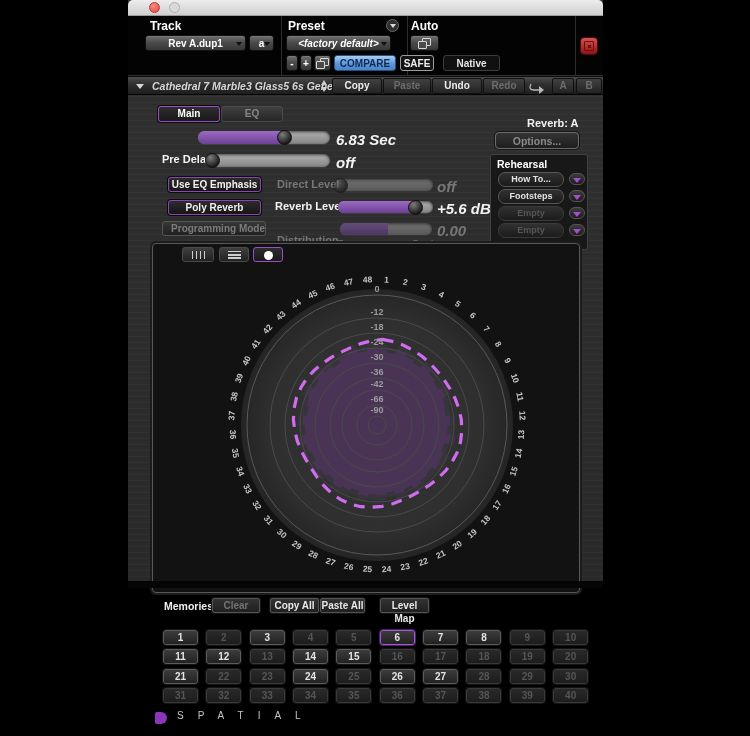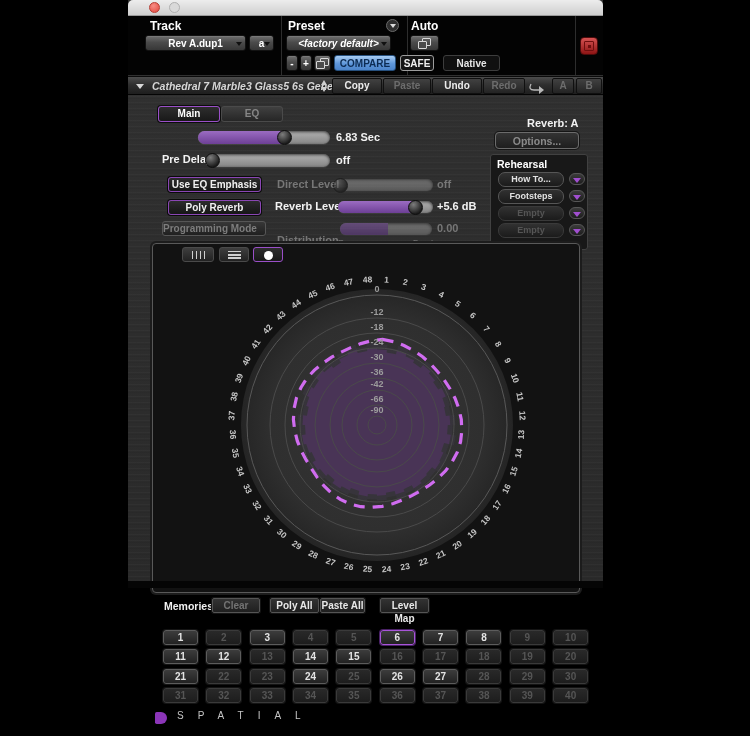--- a/index.html
+++ b/index.html
@@ -48,33 +48,33 @@
   .pb-btn.dim{color:#6d6d6d;}
   .spinner{top:2px;width:9px;height:14px;}
   .spinner::before{content:"";position:absolute;left:1px;top:1px;width:0;height:0;border-left:3.5px solid transparent;border-right:3.5px solid transparent;border-bottom:5px solid #cfcfcf;}
   .spinner::after{content:"";position:absolute;left:1px;bottom:1px;width:0;height:0;border-left:3.5px solid transparent;border-right:3.5px solid transparent;border-top:5px solid #cfcfcf;}
   
   .tab{height:14px;border-radius:3px;font-size:10px;font-weight:bold;text-align:center;line-height:14px;box-sizing:content-box;}
   .tab.main{border:1px solid #9a4fc8;background:linear-gradient(#2e2e2e,#191919);color:#fff;box-shadow:0 0 0 1px #0c0c0c;}
   .tab.eq{border:1px solid #4a4a4a;background:linear-gradient(#404040,#262626);color:#868686;text-align:center;}
   .lbl{color:#f2f2f2;font-weight:bold;font-size:11px;white-space:nowrap;}
   .lbl.dim{color:#777;}
-  .val{color:#f2f2f2;font-weight:bold;font-size:11px;white-space:nowrap;}
+  .val{color:#f2f2f2;font-weight:bold;font-size:15px;white-space:nowrap;font-style:italic;}
   .val.dim{color:#777;}
   .slider{height:13px;border-radius:7px;background:linear-gradient(#b2b2b2,#858585);
     box-shadow:inset 0 1px 3px rgba(0,0,0,.65),0 1px 0 rgba(255,255,255,.07);}
   .slider .fill{position:absolute;left:0;top:0;bottom:0;border-radius:7px 0 0 7px;
     background:linear-gradient(#9b6cc2,#6d3f96);}
   .slider .knob{position:absolute;top:-1px;width:15px;height:15px;border-radius:50%;
     background:radial-gradient(circle at 35% 28%,#7d7d7d,#1d1d1d 72%);border:1px solid #0d0d0d;box-sizing:border-box;}
   .row-dim .slider{opacity:.5;}
   .ptog{border:1px solid #8a46b4;background:linear-gradient(#2c2c2c,#161616);border-radius:3px;color:#f0f0f0;
     font-weight:bold;font-size:10px;text-align:center;box-shadow:0 0 0 1px #0a0a0a;box-sizing:border-box;}
   .gtog{border:1px solid #565656;background:linear-gradient(#373737,#202020);border-radius:3px;color:#7d7d7d;
-    font-weight:bold;font-size:10px;text-align:left;box-sizing:border-box;}
+    font-weight:bold;font-size:10px;text-align:right;box-sizing:border-box;}
   .options{border:1px solid #6b6b6b;background:linear-gradient(#343434,#1e1e1e);border-radius:4px;color:#8a8a8a;
     font-weight:bold;font-size:10.5px;text-align:center;box-shadow:0 0 0 1px #151515;box-sizing:border-box;}
   .smalldim{color:#6f6f6f;font-size:8px;font-weight:bold;}
   
   .rehearsal{background:#181818;border:1px solid #414141;border-radius:3px;box-sizing:border-box;}
   .rh-title{color:#fff;font-weight:bold;font-size:10.5px;}
   .rh-btn{width:64px;height:13px;border-radius:7px;border:1px solid #565656;background:linear-gradient(#313131,#1b1b1b);
     color:#e2e2e2;font-size:9px;font-weight:bold;text-align:center;line-height:13px;box-sizing:content-box;}
   .rh-btn.off{color:#555;border-color:#3a3a3a;}
   .rh-oval{width:16px;height:12px;border-radius:6px;border:1px solid #565656;background:linear-gradient(#3b3b3b,#1d1d1d);box-sizing:border-box;}
@@ -334,21 +334,21 @@
         <text x="224" y="116.0" text-anchor="middle" fill="#9c9c9c" font-size="9" font-weight="bold" font-family="&quot;Liberation Sans&quot;,sans-serif">-30</text>
         <text x="224" y="131.0" text-anchor="middle" fill="#9c9c9c" font-size="9" font-weight="bold" font-family="&quot;Liberation Sans&quot;,sans-serif">-36</text>
         <text x="224" y="143.0" text-anchor="middle" fill="#9c9c9c" font-size="9" font-weight="bold" font-family="&quot;Liberation Sans&quot;,sans-serif">-42</text>
         <text x="224" y="158.0" text-anchor="middle" fill="#9c9c9c" font-size="9" font-weight="bold" font-family="&quot;Liberation Sans&quot;,sans-serif">-66</text>
         <text x="224" y="169.0" text-anchor="middle" fill="#9c9c9c" font-size="9" font-weight="bold" font-family="&quot;Liberation Sans&quot;,sans-serif">-90</text>
       </svg>
   </div>
 
   <div class="abs memtitle" style="left:36px;top:600px;">Memories:</div>
   <div class="abs membtn dim" style="left:84px;top:598px;width:46px;">Clear</div>
-  <div class="abs membtn" style="left:142px;top:598px;width:47px;">Poly All</div>
+  <div class="abs membtn" style="left:142px;top:598px;width:47px;">Copy All</div>
   <div class="abs membtn" style="left:192px;top:598px;width:43px;">Paste All</div>
   <div class="abs membtn" style="left:252px;top:598px;width:47px;">Level Map</div>
 
   <div class="abs" id="memory-grid" style="left:35px;top:630px;width:440px;height:80px;">
       <div class="mem" style="left: 0px; top: 0px;">1</div>
       <div class="mem off" style="left: 43.35px; top: 0px;">2</div>
       <div class="mem" style="left: 86.7px; top: 0px;">3</div>
       <div class="mem off" style="left: 130.05px; top: 0px;">4</div>
       <div class="mem off" style="left: 173.4px; top: 0px;">5</div>
       <div class="mem sel" style="left: 216.75px; top: 0px;">6</div>

